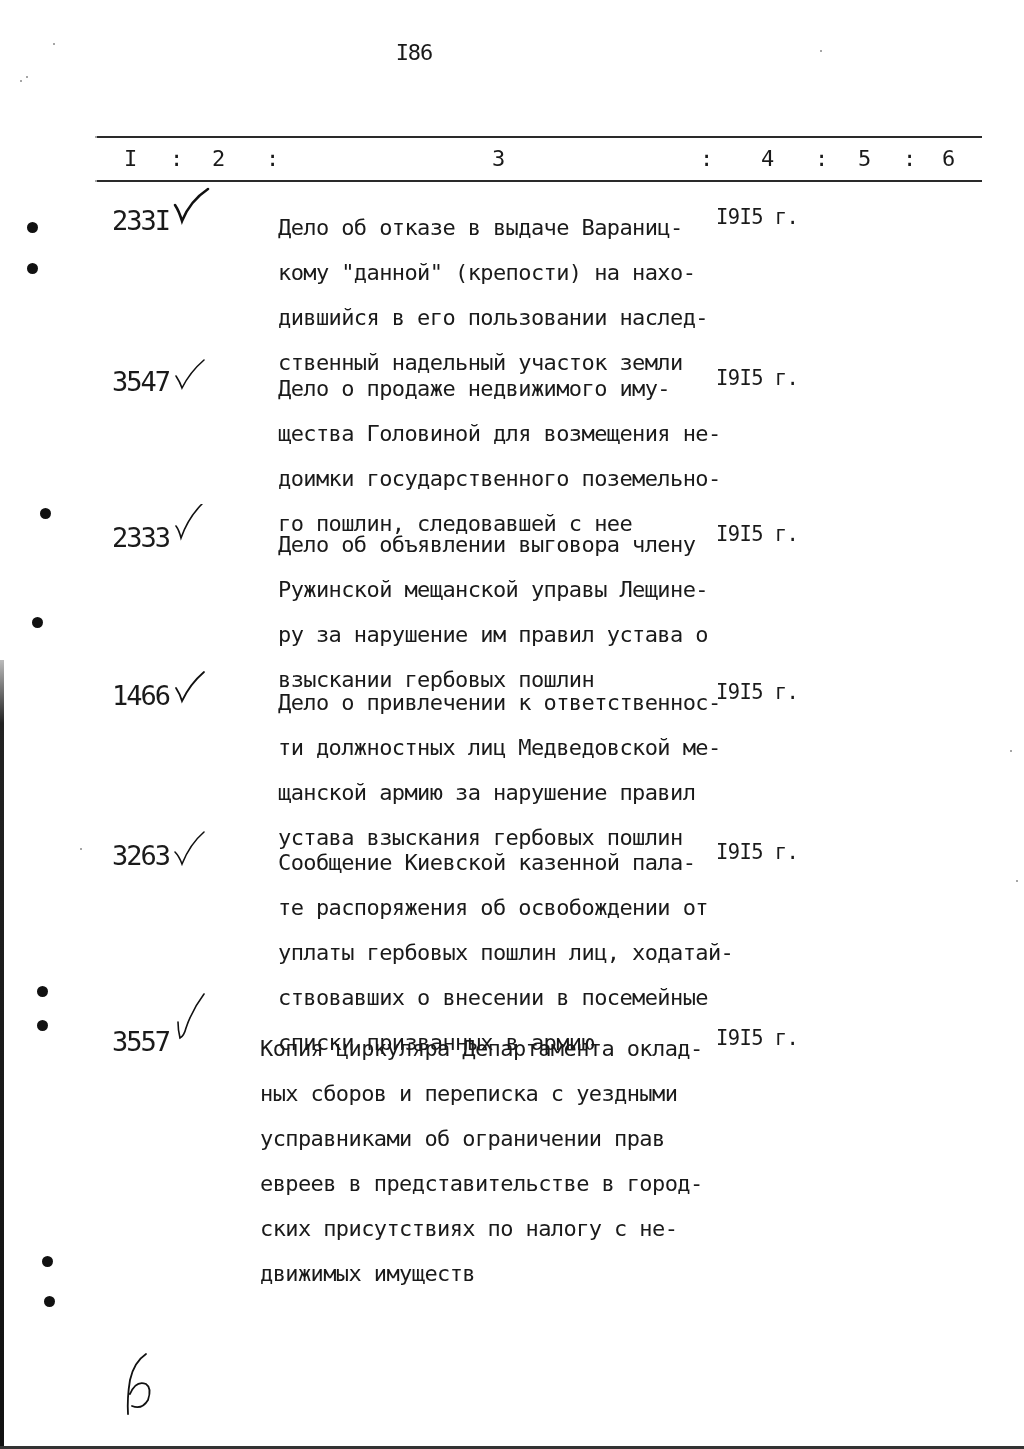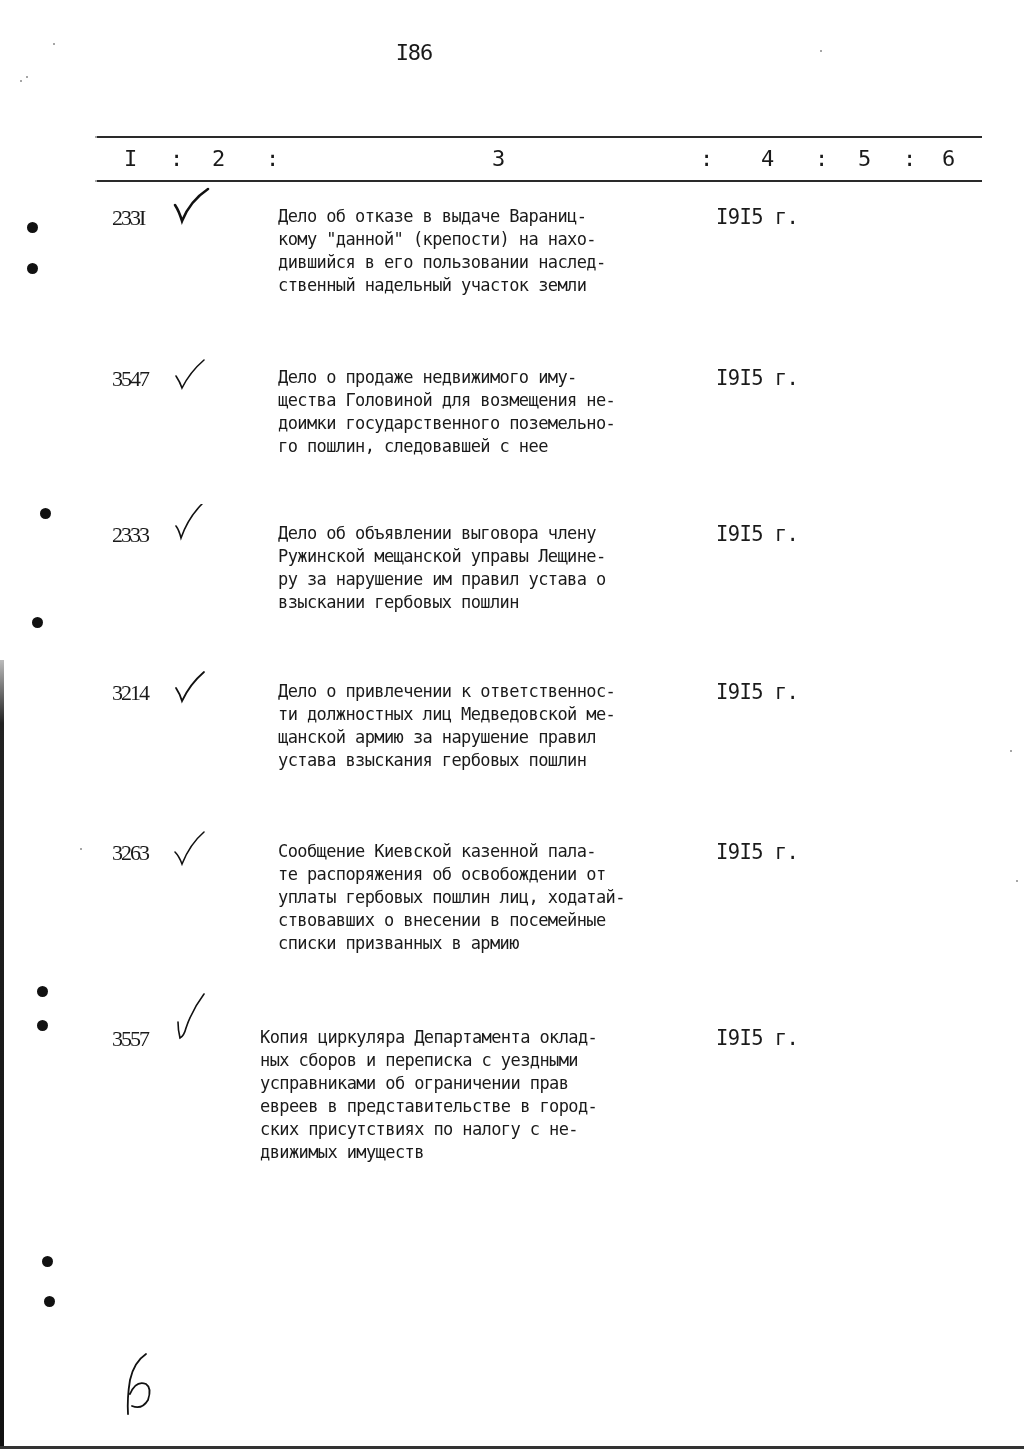--- a/index.html
+++ b/index.html
@@ -39,38 +39,37 @@
       font-size: 22px;
     }
     .entry {
       position: absolute;
       left: 0;
       width: 1024px;
     }
     .entry-number {
       position: absolute;
       left: 112px;
-      font-size: 22px;
+      font-size: 27px;
       letter-spacing: -2px;
       top: 0;
-      font-family: Liberation Serif, serif;
     }
     .check-icon {
       position: absolute;
       top: -14px;
       width: 40px;
       height: 40px;
     }
     .check-icon svg { width: 100%; height: 100%; }
     .entry-text {
       position: absolute;
       left: 265px;
       top: 0;
-      font-size: 17px;
-      line-height: 23px;
+      font-size: 22px;
+      line-height: 45px;
       white-space: pre;
       letter-spacing: -0.6px;
     }
     .entry-date {
       position: absolute;
       top: 0;
       font-size: 20.5px;
       letter-spacing: -0.6px;
       white-space: pre;
     }
@@ -174,21 +173,21 @@
         </svg>
     </span>
     <span class="entry-text" style="left:278px">Дело об объявлении выговора члену
 Ружинской мещанской управы Лещине-
 ру за нарушение им правил устава о
 взыскании гербовых пошлин</span>
     <span class="entry-date" style="left:716px">I9I5 г.</span>
   </div>
 
   <div class="entry" style="top:680px">
-    <span class="entry-number">3214</span>
+    <span class="entry-number">1466</span>
     <span class="check-icon" style="left:172px;top:-12px">
       <svg viewBox="0 0 40 40">
           <path d="M4 20 Q8 26 10 33 Q18 16 32 4" fill="none" stroke="#111" stroke-width="1.8" stroke-linecap="round"></path>
         </svg>
     </span>
     <span class="entry-text" style="left:278px">Дело о привлечении к ответственнос-
 ти должностных лиц Медведовской ме-
 щанской армию за нарушение правил
 устава взыскания гербовых пошлин</span>
     <span class="entry-date" style="left:716px">I9I5 г.</span>

